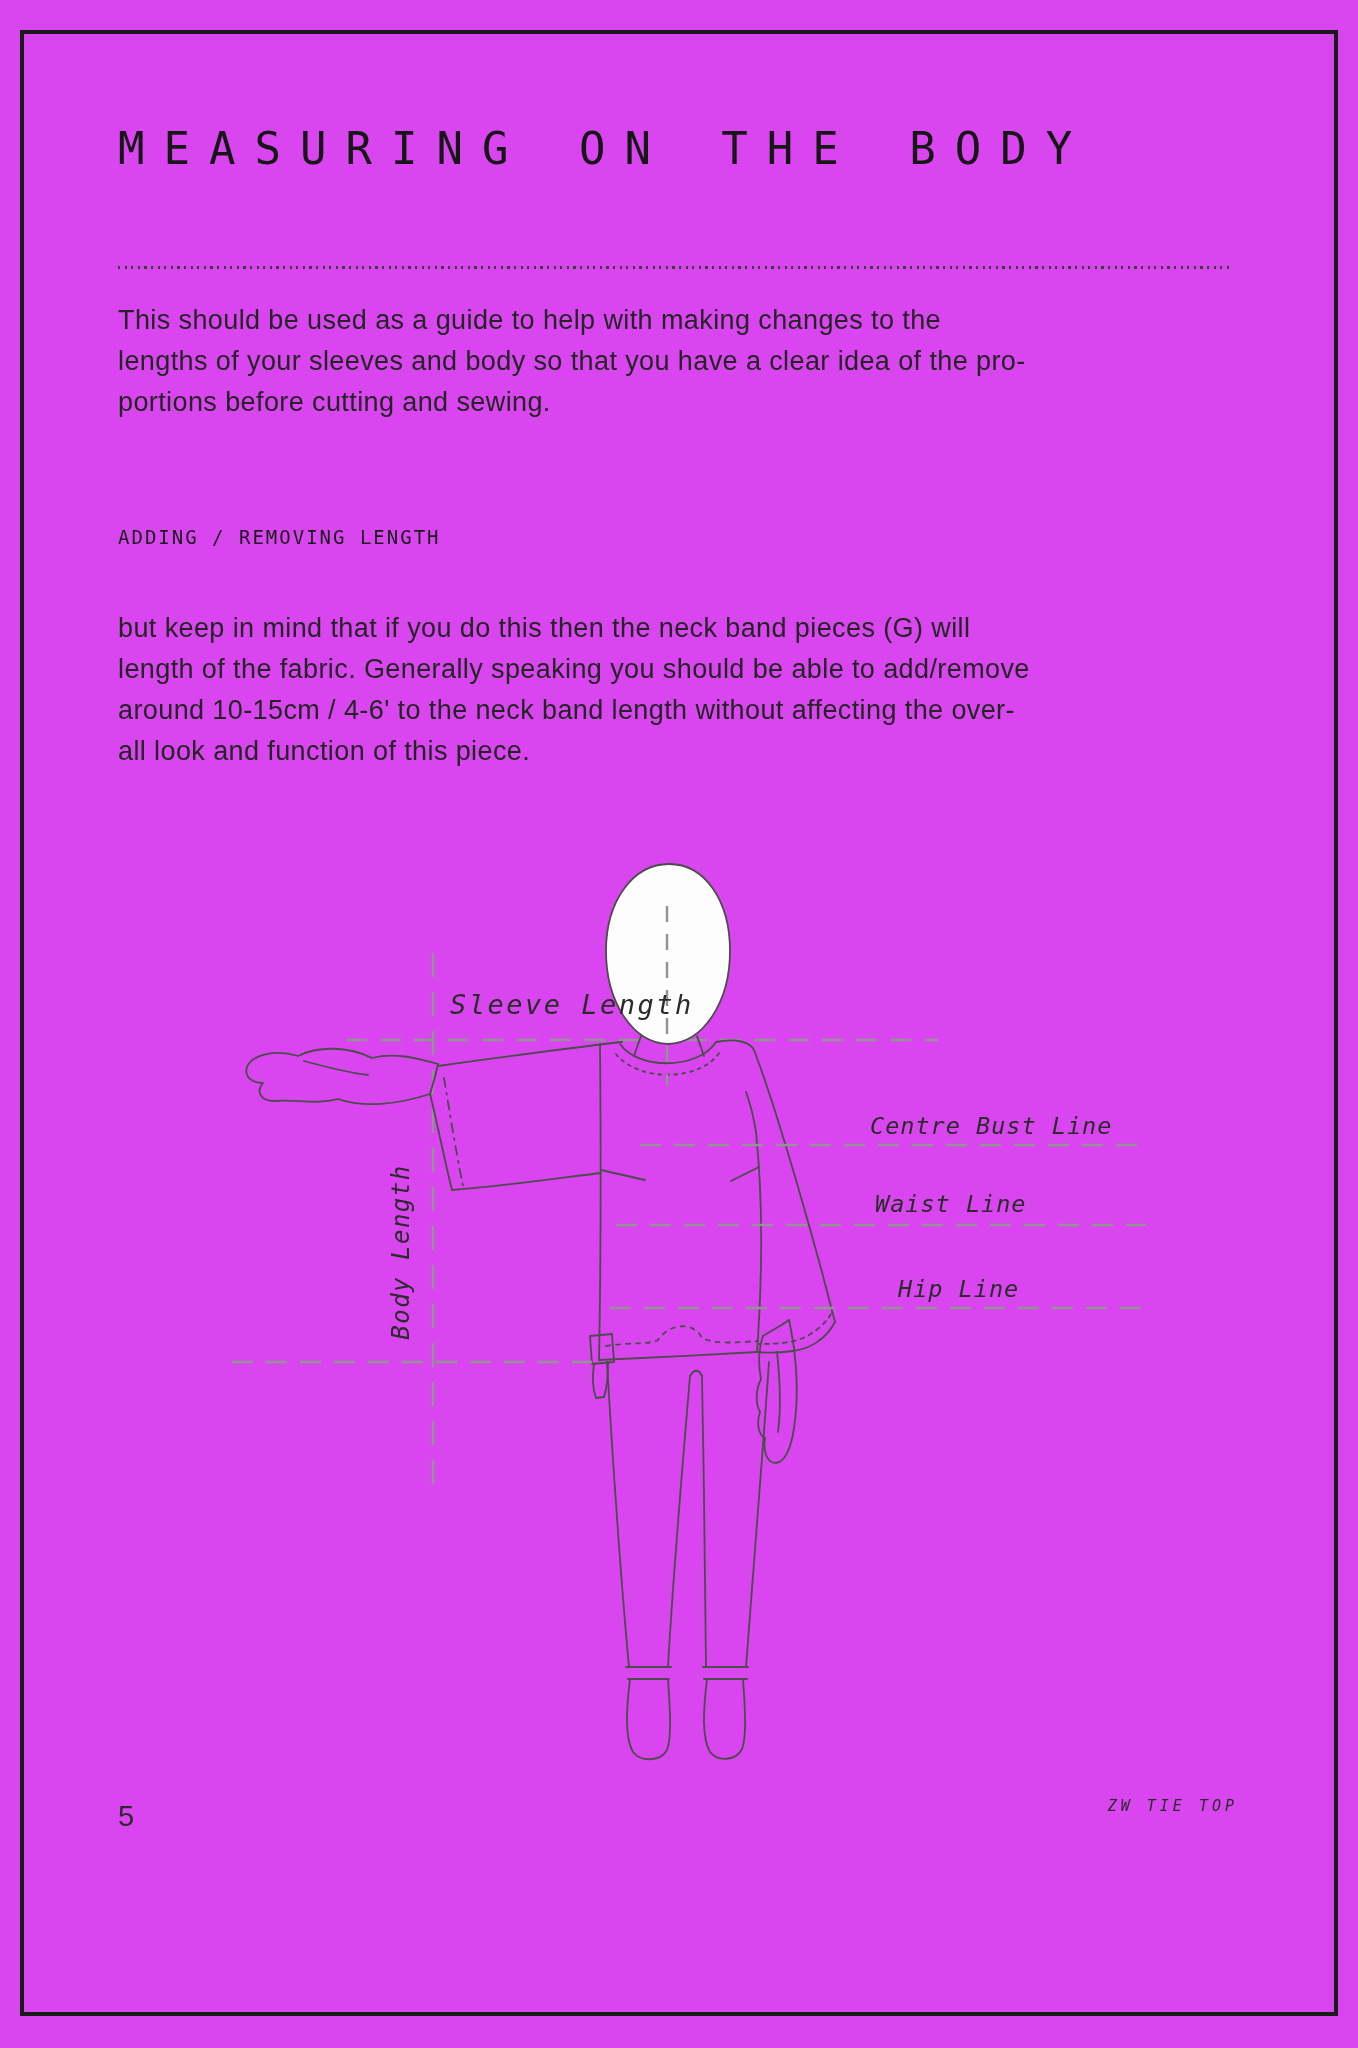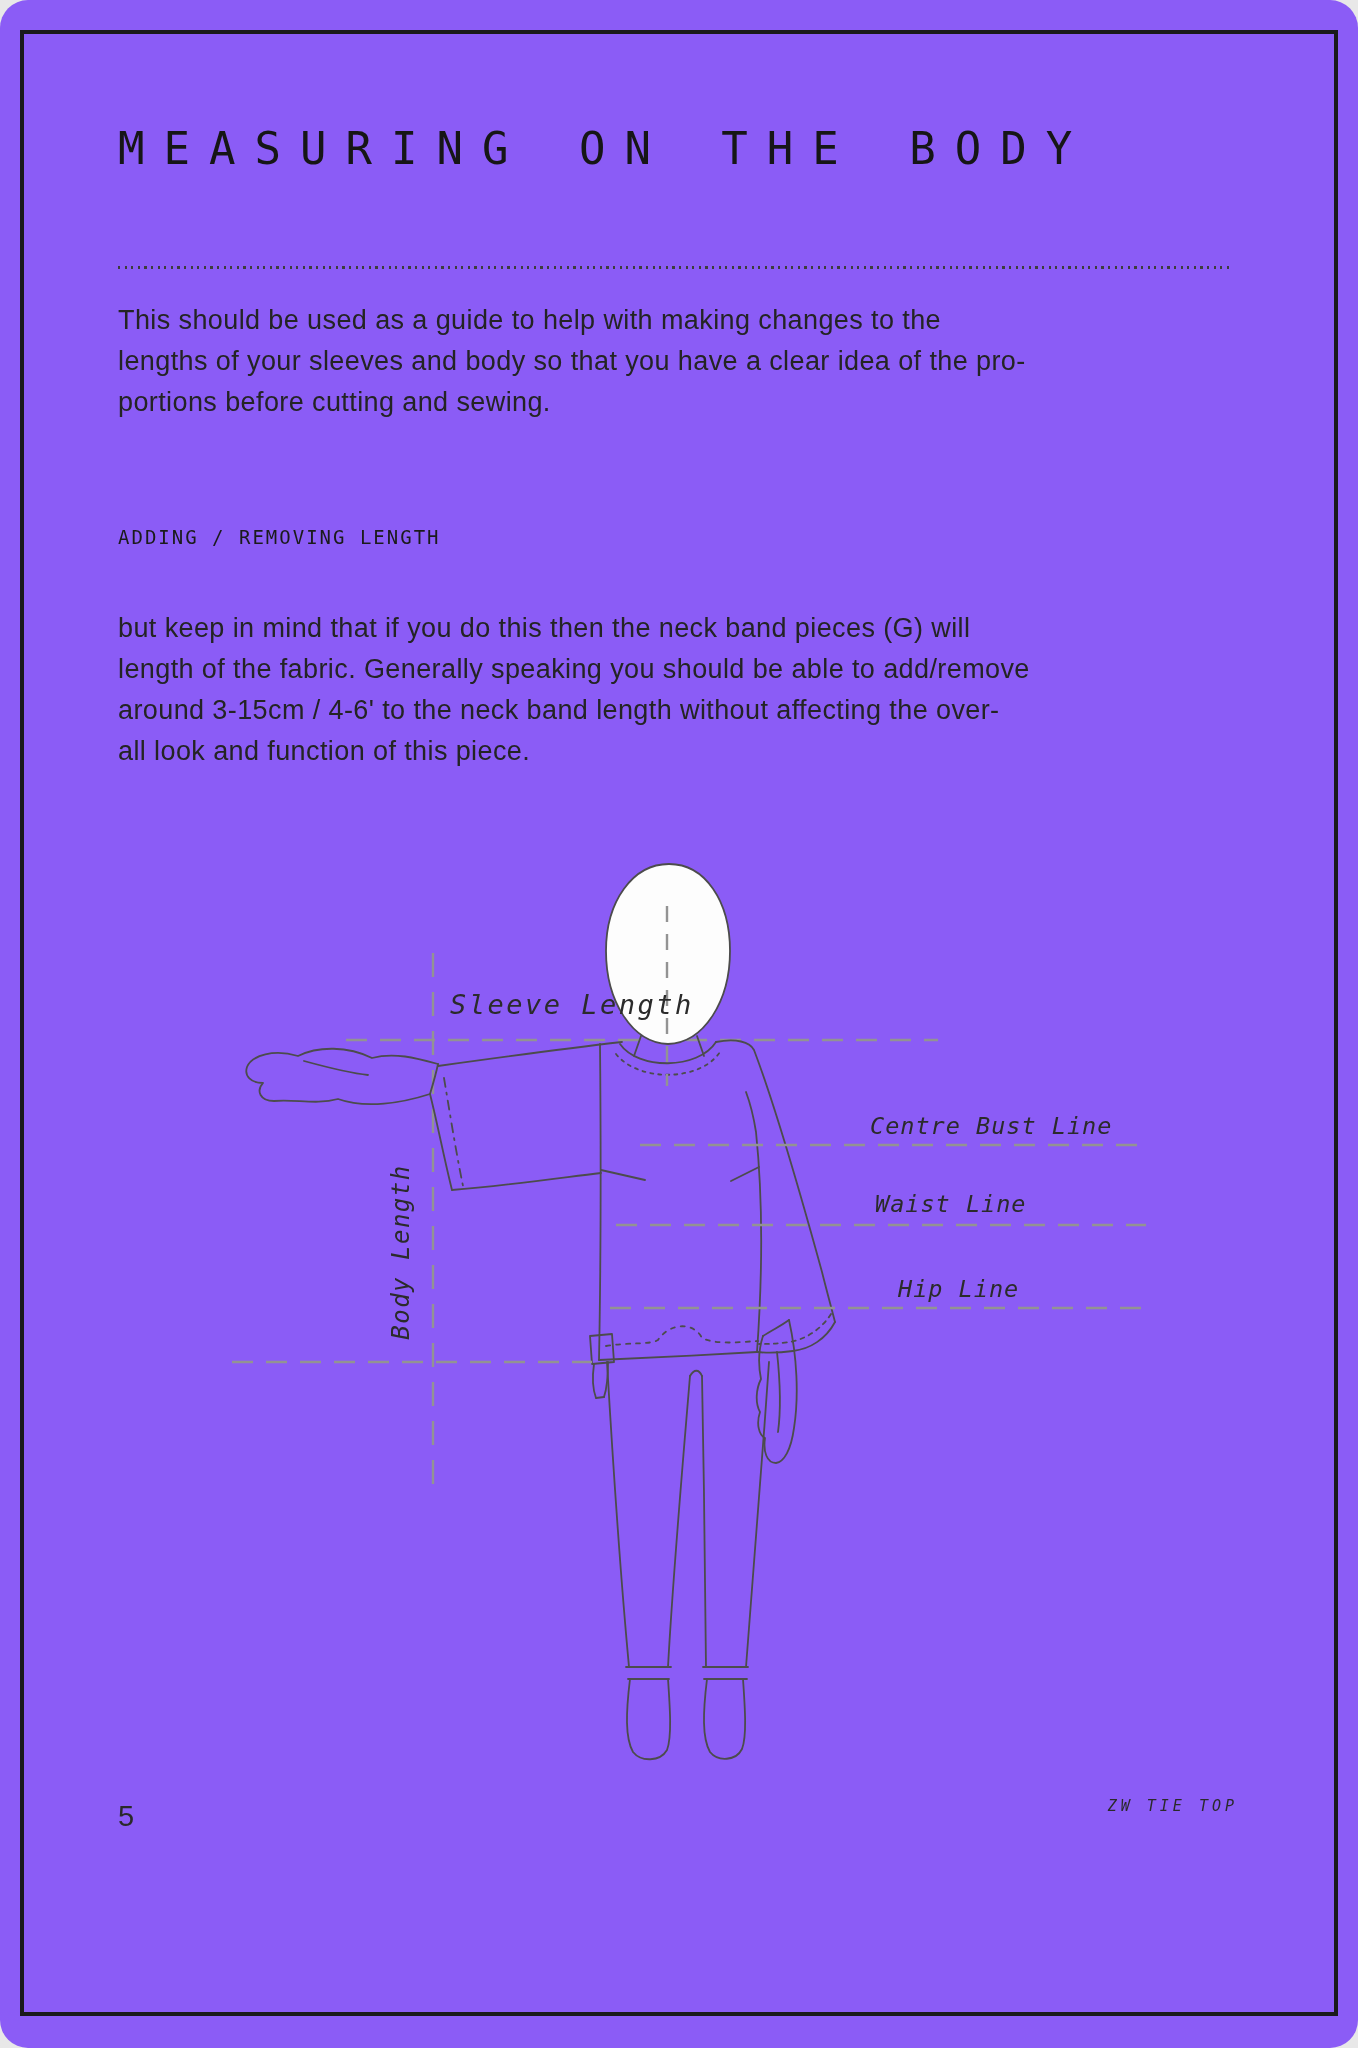--- a/index.html
+++ b/index.html
@@ -1,23 +1,22 @@
 <!DOCTYPE html>
 <html><head>
 <meta charset="utf-8">
 <style>
   html,body{margin:0;padding:0;background:#e8e8e8;}
   #page{
     position:relative;
     width:1358px;height:2048px;
-    background:#8b5cf6;
+    background:#d946ef;
     overflow:hidden;
     font-family:"Liberation Sans", sans-serif;
     color:#222;
-    border-radius:28px;
   }
   .border-frame{
     position:absolute;left:20px;top:30px;
     width:1310px;height:1978px;
     border:4px solid #1a1a1a;
     box-sizing:content-box;
   }
   .title{
     position:absolute;left:118px;top:124px;
     font-family:"DejaVu Sans Mono", monospace;
@@ -77,21 +76,21 @@
     <div>This should be used as a guide to help with making changes to the</div>
     <div>lengths of your sleeves and body so that you have a clear idea of the pro-</div>
     <div>portions before cutting and sewing.</div>
   </div>
 
   <div class="section-heading">ADDING / REMOVING LENGTH</div>
 
   <div class="body-par" id="section-par">
     <div>but keep in mind that if you do this then the neck band pieces (G) will</div>
     <div>length of the fabric. Generally speaking you should be able to add/remove</div>
-    <div>around 3-15cm / 4-6' to the neck band length without affecting the over-</div>
+    <div>around 10-15cm / 4-6' to the neck band length without affecting the over-</div>
     <div>all look and function of this piece.</div>
   </div>
 
   <svg class="figure-svg" width="1020" height="950" viewBox="180 850 1020 950">
 
     <g stroke="#939393" stroke-width="2.4" fill="none">
       <path d="M 346 1040 H 938" stroke-dasharray="21 13"></path>
       <path d="M 433 953 V 1496" stroke-dasharray="24 15"></path>
     </g>
 

